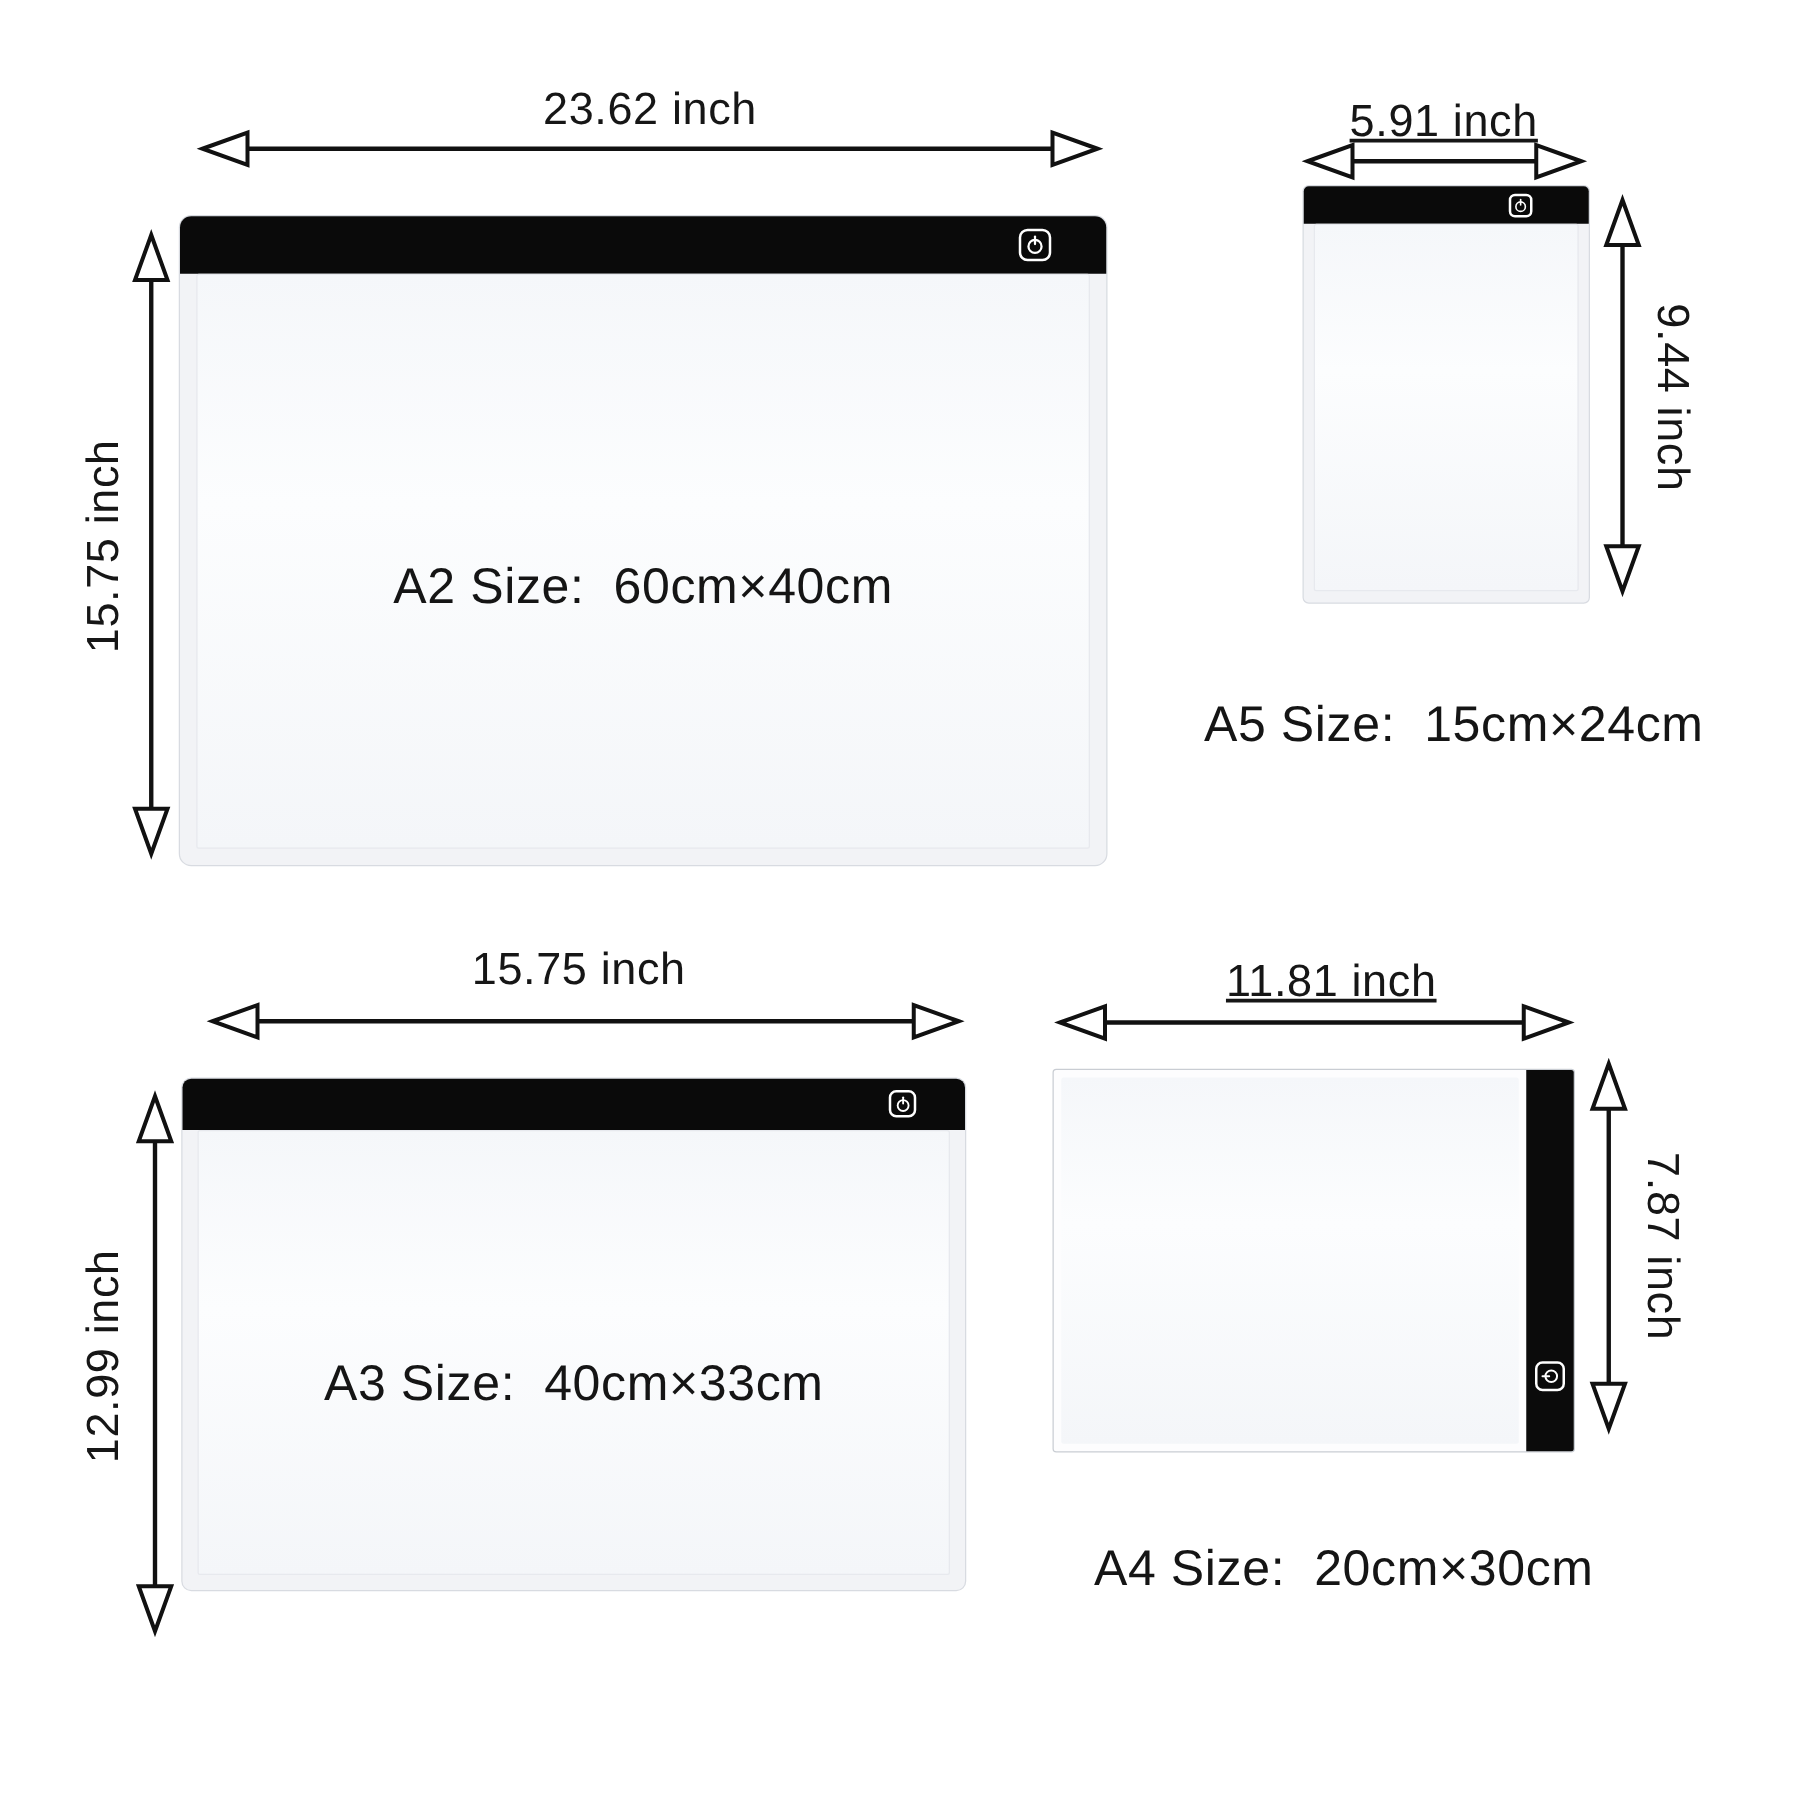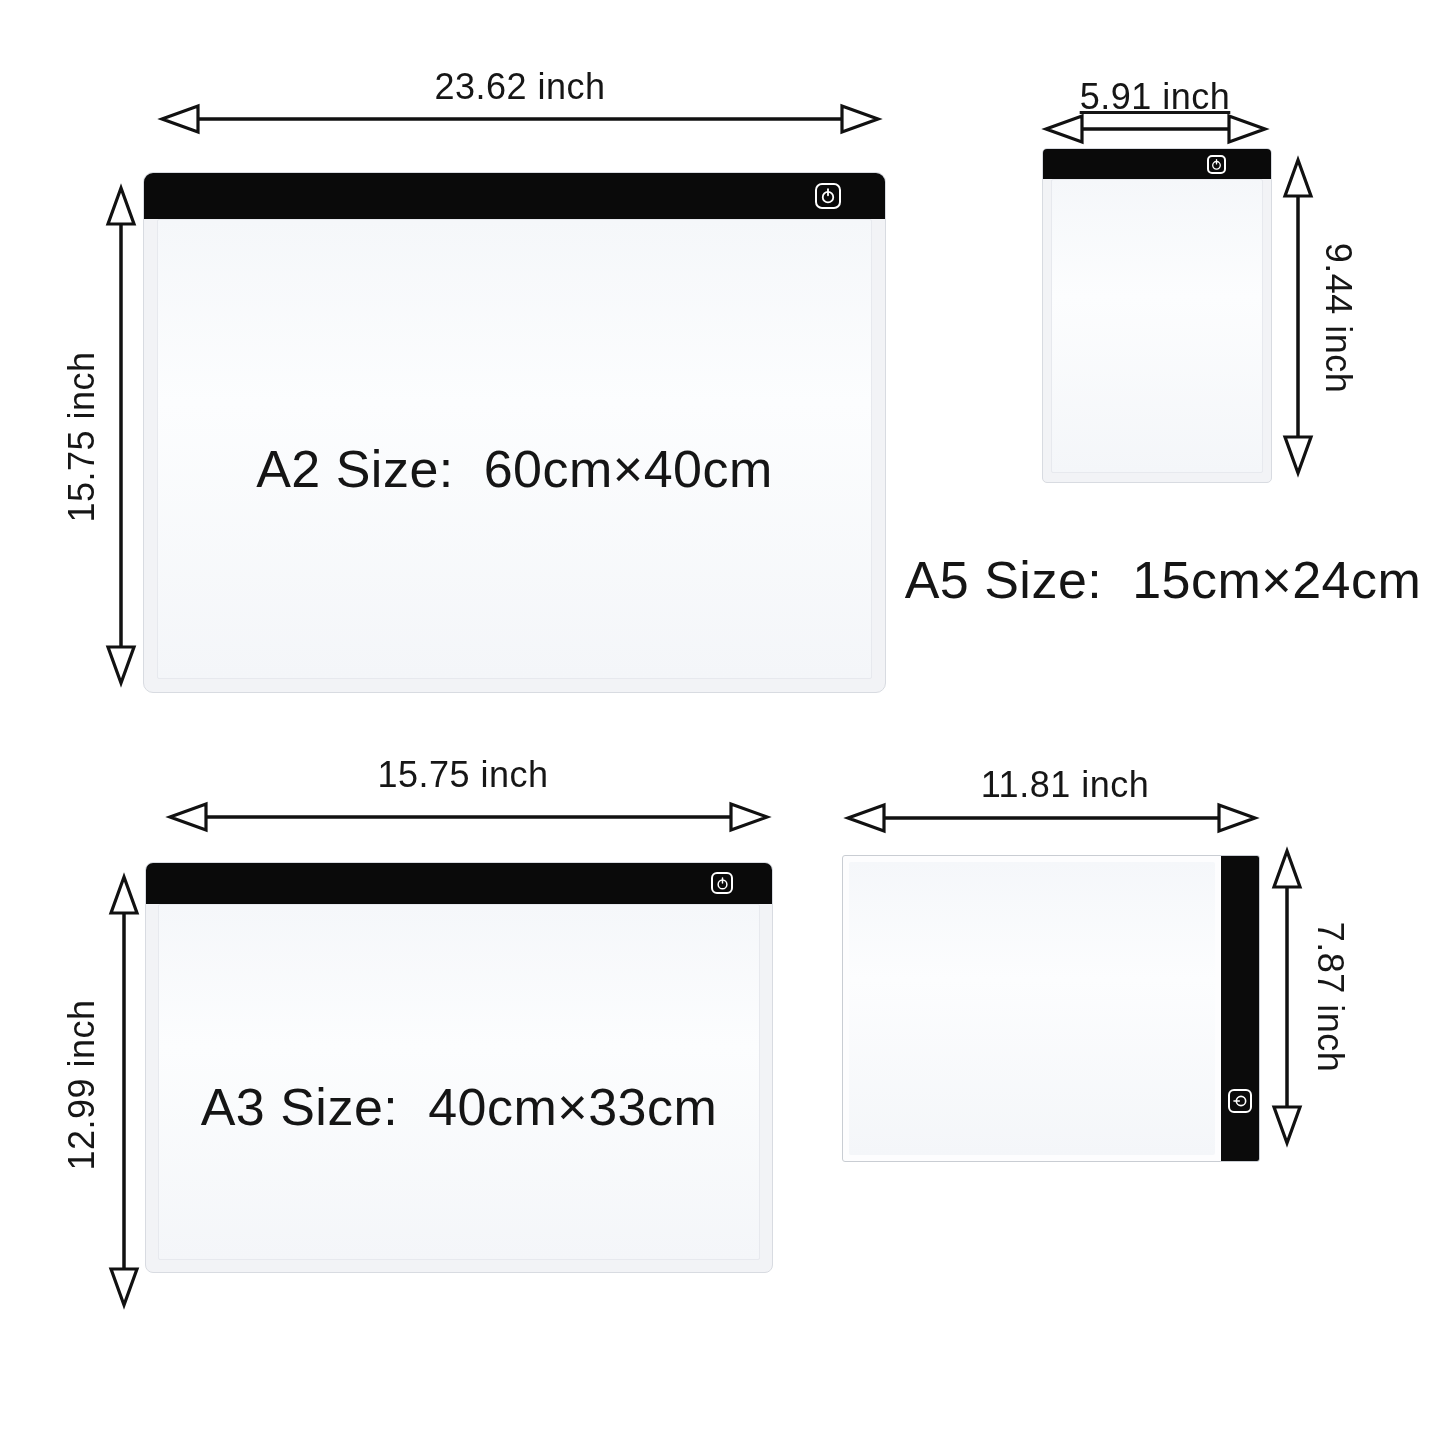--- a/index.html
+++ b/index.html
@@ -33,21 +33,21 @@
   }
   .power-btn{
     position:absolute;box-sizing:border-box;border:2.2px solid #ffffff;
     background:transparent;display:flex;align-items:center;justify-content:center;
   }
   .power-btn svg{display:block;}
   .power-btn svg circle{fill:none;stroke:#fff;stroke-width:2.4;}
   .power-btn svg line{stroke:#fff;stroke-width:2.4;stroke-linecap:round;}
   
   .size-caption{
-    position:absolute;font-size:52px;color:#151515;white-space:pre;
+    position:absolute;font-size:40px;color:#151515;white-space:pre;
     display:flex;align-items:center;justify-content:center;letter-spacing:0.5px;
   }
   
   .side-strip{
     position:absolute;top:0;right:0;height:100%;background:#0b0b0b;
     border-radius:0 2px 2px 0;
   }
 </style>
 </head>
 <body>
@@ -135,21 +135,21 @@
         <svg width="15" height="15" viewBox="0 0 24 24">
           <circle cx="12" cy="13.5" r="7"></circle>
           <line x1="12" y1="3" x2="12" y2="11"></line>
         </svg>
       </div>
     </div>
     <div class="pad-screen" style="left:12px;right:12px;top:41px;bottom:12px;"></div>
     <div class="size-caption" style="left:0;width:100%;top:216px;height:56px;">A3 Size:  40cm×33cm</div>
   </div>
 
-  <div class="dim-label" style="left:915px;top:760px;width:300px;height:50px;">11.81 inch</div>
+  <div class="dim-label" style="left:915px;top:760px;width:300px;height:50px;text-decoration:underline;">11.81 inch</div>
 
   <svg class="arrow" style="left:843px;top:800px;" width="417" height="36">
     <line x1="34" y1="18" x2="383" y2="18"></line>
     <polygon points="5,18 41,5 41,31"></polygon>
     <polygon points="412,18 376,5 376,31"></polygon>
   </svg>
 
   <div class="pad" style="left:842px;top:855px;width:418px;height:307px;border-radius:3px;background:#fdfdfe;border-color:#c9cdd3;">
     <div class="pad-screen" style="left:6px;top:6px;bottom:6px;right:44px;border:none;"></div>
     <div class="side-strip" style="width:38px;">
@@ -163,14 +163,15 @@
   </div>
 
   <svg class="arrow" style="left:1269px;top:846px;" width="36" height="302">
     <line x1="18" y1="34" x2="18" y2="268"></line>
     <polygon points="18,5 5,41 31,41"></polygon>
     <polygon points="18,297 5,261 31,261"></polygon>
   </svg>
 
   <div class="dim-label vert-cw" style="left:1230px;top:972px;width:200px;height:50px;">7.87 inch</div>
 
+  <div class="size-caption" style="left:775px;top:1226px;width:600px;height:58px;">A4 Size:  20cm×30cm</div>
 
 </div>
 
 </body></html>

